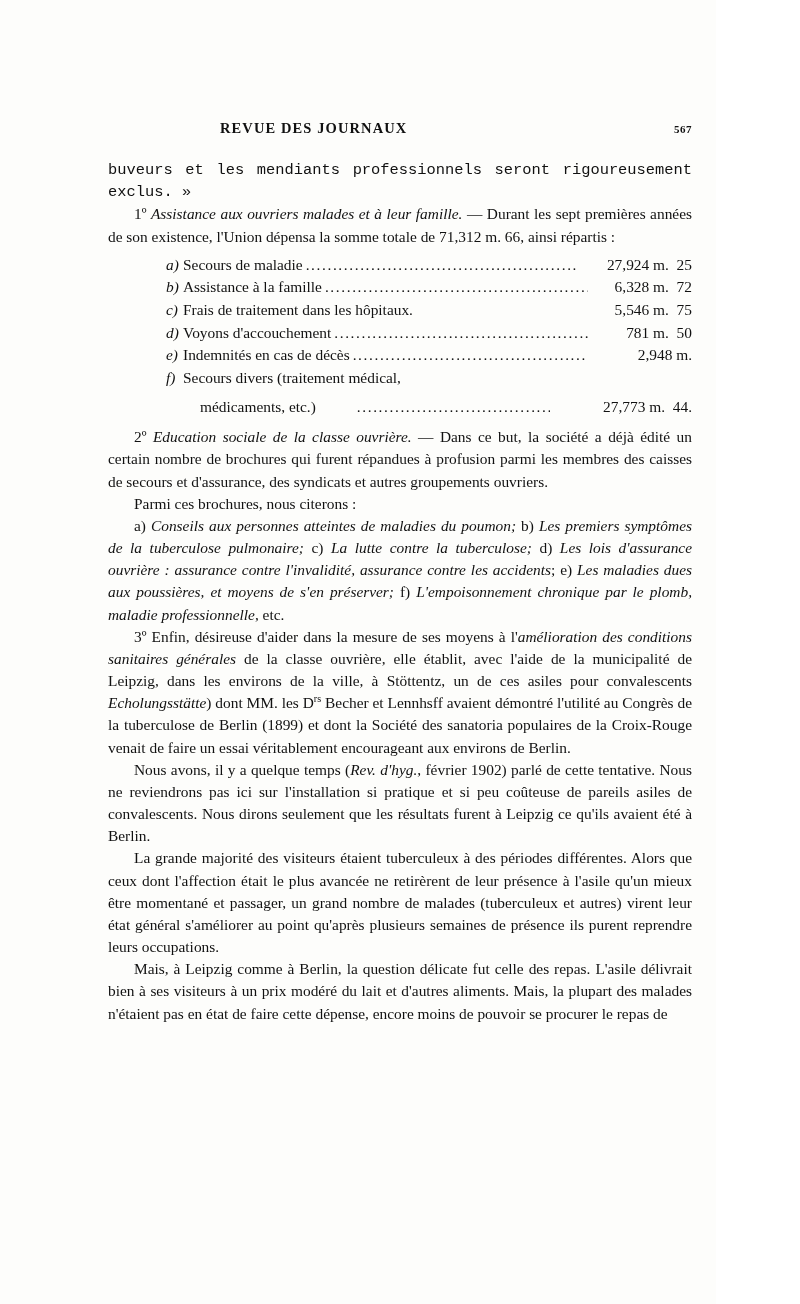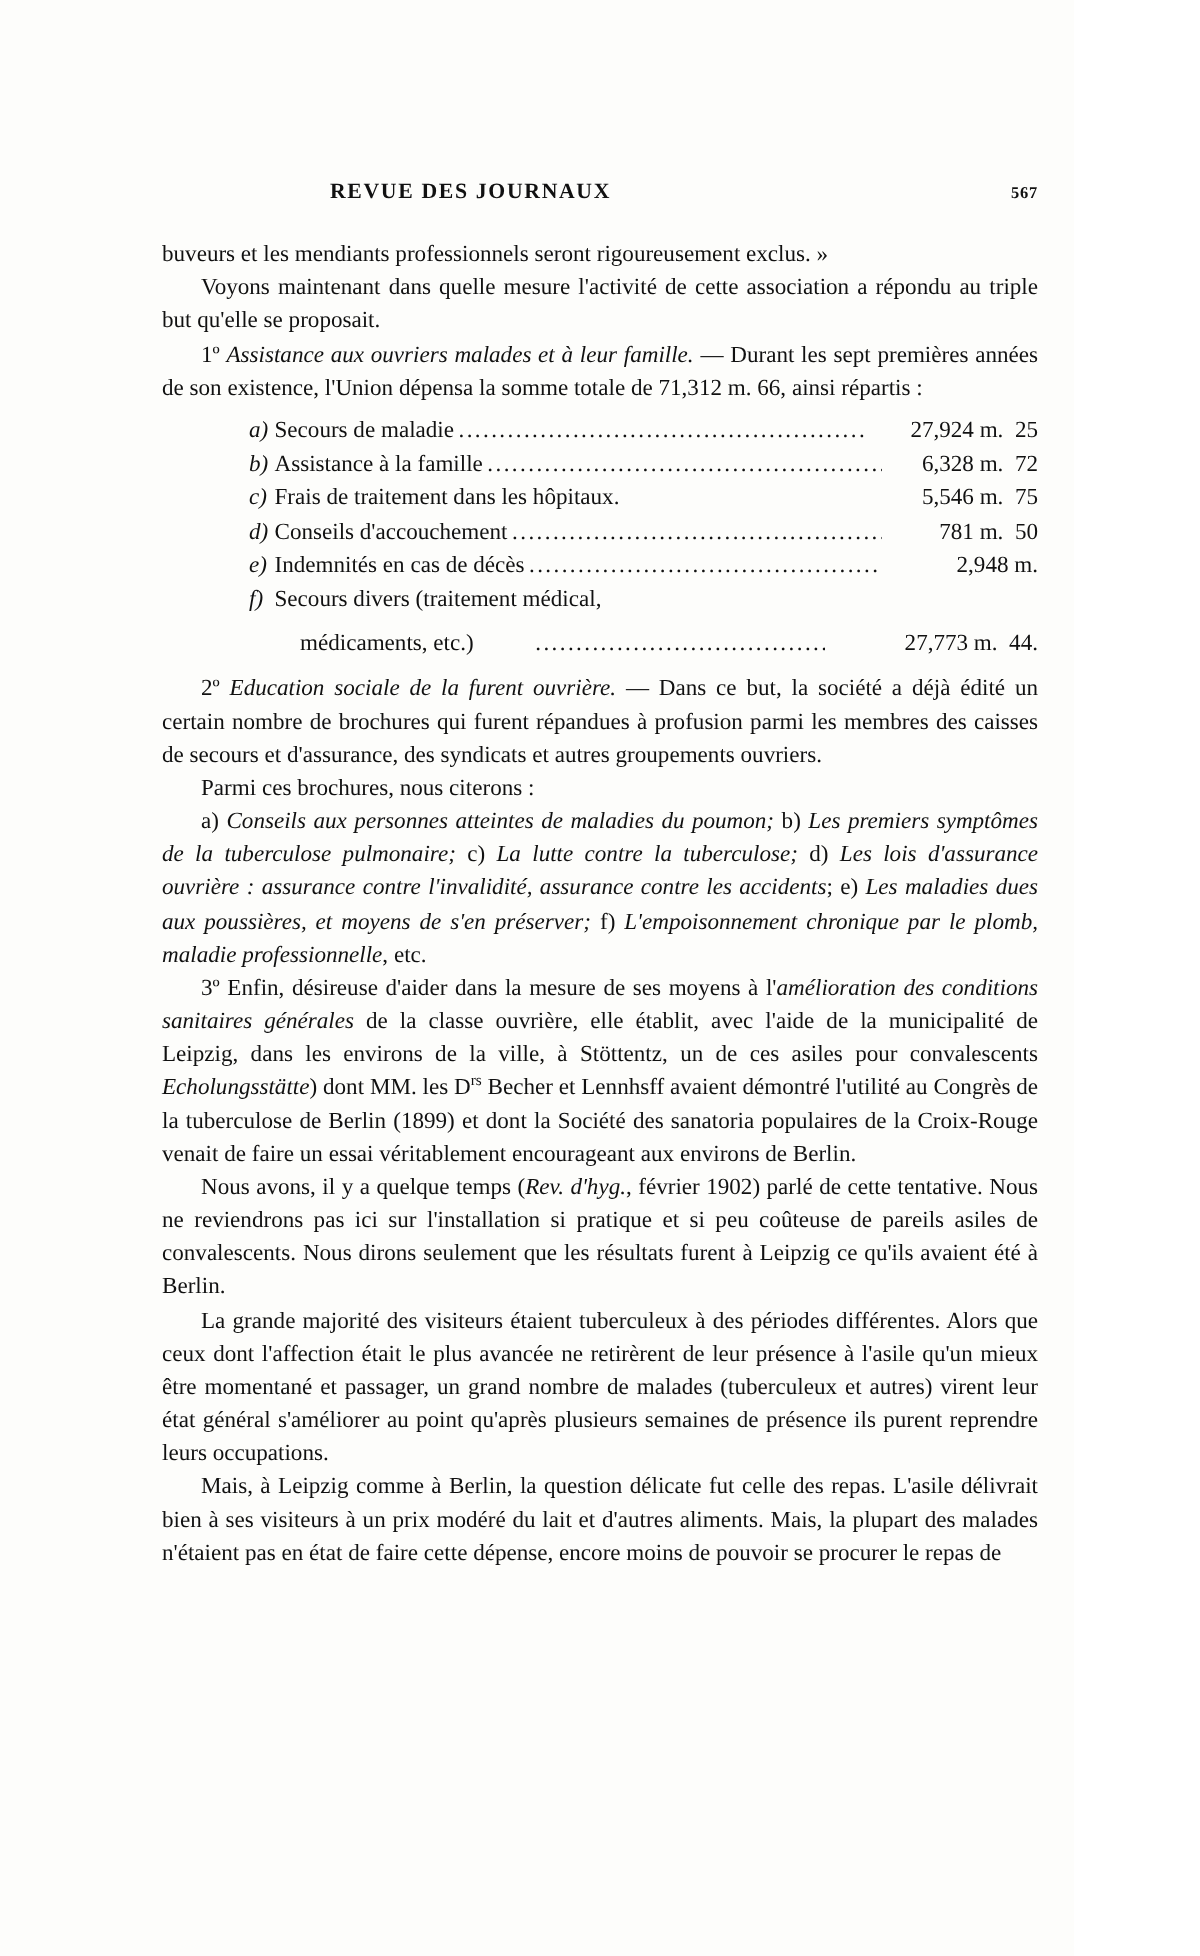--- a/index.html
+++ b/index.html
@@ -52,20 +52,21 @@
     line-height: 1.44;
     text-align: justify;
     text-justify: inter-word;
     hyphens: none;
   }
   p.indent {
     text-indent: 26px;
   }
   p.noindent {
     text-indent: 0;
+    font-family: Liberation Mono, monospace;
   }
   .it { font-style: italic; }
   sup { font-size: 0.66em; vertical-align: super; line-height: 0; margin-top: 19px; }
 
   .list {
     margin: 6px 0 6px 0;
     padding: 0;
     list-style: none;
   }
   .list li {
@@ -117,21 +118,20 @@
 
     <div class="header">
       <span class="running-title">REVUE DES JOURNAUX</span>
       <span class="folio">567</span>
     </div>
 
     <div class="para-block">
 
       <p class="noindent">buveurs et les mendiants professionnels seront rigoureusement exclus. »</p>
 
-      <p class="indent">Voyons maintenant dans quelle mesure l'activité de cette association a répondu au triple but qu'elle se proposait.</p>
 
       <p class="indent"><span>1º </span><span class="it">Assistance aux ouvriers malades et à leur famille.</span><span> — Durant les sept premières années de son existence, l'Union dépensa la somme totale de 71,312 m. 66, ainsi répartis :</span></p>
 
       <ul class="list">
         <li>
           <span class="li-label">a)</span>
           <span class="li-text">Secours de maladie</span>
           <span class="li-leader">..................................................</span>
           <span class="li-amount">27,924 m.  25</span>
         </li>
@@ -142,21 +142,21 @@
           <span class="li-amount">6,328 m.  72</span>
         </li>
         <li>
           <span class="li-label">c)</span>
           <span class="li-text">Frais de traitement dans les hôpitaux.</span>
           <span class="li-leader"></span>
           <span class="li-amount">5,546 m.  75</span>
         </li>
         <li>
           <span class="li-label">d)</span>
-          <span class="li-text">Conseils d'accouchement</span>
+          <span class="li-text">Voyons d'accouchement</span>
           <span class="li-leader">..................................................</span>
           <span class="li-amount">781 m.  50</span>
         </li>
         <li>
           <span class="li-label">e)</span>
           <span class="li-text">Indemnités en cas de décès</span>
           <span class="li-leader">..................................................</span>
           <span class="li-amount">2,948 m.</span>
         </li>
         <li>
@@ -164,21 +164,21 @@
           <span class="li-text">Secours divers (traitement médical,</span>
         </li>
       </ul>
 
       <div class="li-cont">
         <span class="li-text">médicaments, etc.)</span>
         <span class="li-leader">..................................................</span>
         <span class="li-amount">27,773 m.  44.</span>
       </div>
 
-      <p class="indent" style="margin-top:8px"><span>2º </span><span class="it">Education sociale de la furent ouvrière.</span><span> — Dans ce but, la société a déjà édité un certain nombre de brochures qui furent répandues à profusion parmi les membres des caisses de secours et d'assurance, des syndicats et autres groupements ouvriers.</span></p>
+      <p class="indent" style="margin-top:8px"><span>2º </span><span class="it">Education sociale de la classe ouvrière.</span><span> — Dans ce but, la société a déjà édité un certain nombre de brochures qui furent répandues à profusion parmi les membres des caisses de secours et d'assurance, des syndicats et autres groupements ouvriers.</span></p>
 
       <p class="indent">Parmi ces brochures, nous citerons :</p>
 
       <p class="indent"><span>a) </span><span class="it">Conseils aux personnes atteintes de maladies du poumon;</span><span> b) </span><span class="it">Les premiers symptômes de la tuberculose pulmonaire;</span><span> c) </span><span class="it">La lutte contre la tuberculose;</span><span> d) </span><span class="it">Les lois d'assurance ouvrière : assurance contre l'invalidité, assurance contre les accidents</span><span>; e) </span><span class="it">Les maladies dues aux poussières, et moyens de s'en préserver;</span><span> f) </span><span class="it">L'empoisonnement chronique par le plomb, maladie professionnelle</span><span>, etc.</span></p>
 
       <p class="indent"><span>3º Enfin, désireuse d'aider dans la mesure de ses moyens à l'</span><span class="it">amélioration des conditions sanitaires générales</span><span> de la classe ouvrière, elle établit, avec l'aide de la municipalité de Leipzig, dans les environs de la ville, à Stöttentz, un de ces asiles pour convalescents </span><span class="it">Echolungsstätte</span><span>) dont MM. les D</span><sup>rs</sup><span> Becher et Lennhsff avaient démontré l'utilité au Congrès de la tuberculose de Berlin (1899) et dont la Société des sanatoria populaires de la Croix-Rouge venait de faire un essai véritablement encourageant aux environs de Berlin.</span></p>
 
       <p class="indent"><span>Nous avons, il y a quelque temps (</span><span class="it">Rev. d'hyg.</span><span>, février 1902) parlé de cette tentative. Nous ne reviendrons pas ici sur l'installation si pratique et si peu coûteuse de pareils asiles de convalescents. Nous dirons seulement que les résultats furent à Leipzig ce qu'ils avaient été à Berlin.</span></p>
 
       <p class="indent">La grande majorité des visiteurs étaient tuberculeux à des périodes différentes. Alors que ceux dont l'affection était le plus avancée ne retirèrent de leur présence à l'asile qu'un mieux être momentané et passager, un grand nombre de malades (tuberculeux et autres) virent leur état général s'améliorer au point qu'après plusieurs semaines de présence ils purent reprendre leurs occupations.</p>

